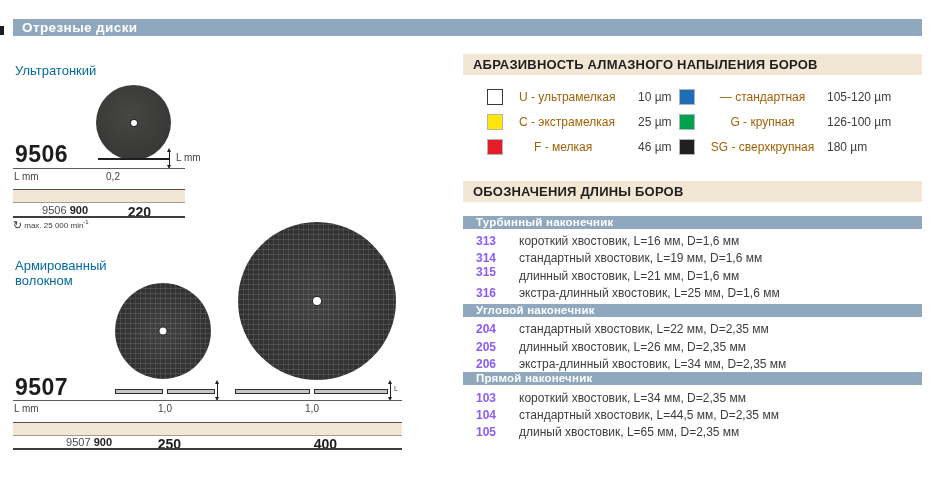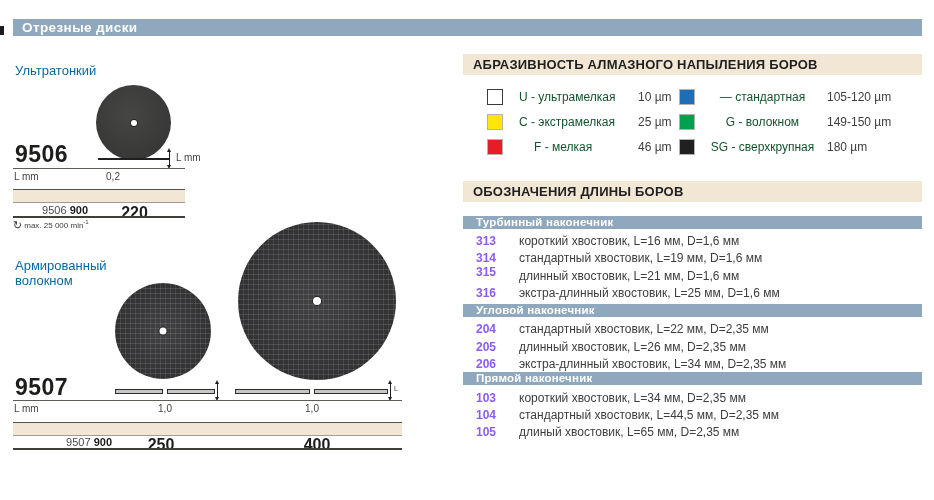--- a/index.html
+++ b/index.html
@@ -45,21 +45,21 @@
   .tri-down { border-left:2px solid transparent; border-right:2px solid transparent; border-top:4px solid #1f1f1f; }
 
   .tiny { font-size:10px; color:#44433f; }
   .rule-dark  { background:#5e5c57; height:1px; }
   .rule-light { background:#a39d91; height:1px; }
   .rule-thick { background:#3f3e3b; height:2px; }
   .band { background:#f2e6d5; border-top:1px solid #55524c; }
 
   .tbl-row { font-size:11px; color:#4a4a48; }
   .tbl-row b { color:#1d1d1b; }
-  .tbl-num { font-size:16px; font-weight:bold; color:#1d1d1b; text-align:center; }
+  .tbl-num { font-size:14px; font-weight:bold; color:#1d1d1b; text-align:right; }
 
   .speed { font-size:8px; color:#3c3c3c; white-space:nowrap; }
   .speed .rot { font-size:11px; line-height:8px; vertical-align:-1px; margin-right:2px; }
   .speed sup { font-size:6px; }
 
   .xsec { height:5px; background:#c7c6c3; border:1px solid #2c2c2a; }
   .xsec .notch {
     position:absolute; left:50%; top:-1px; width:6px; height:5px; background:#fdfdfd;
     transform:translateX(-50%); border-left:1px solid #2c2c2a; border-right:1px solid #2c2c2a;
   }
@@ -68,21 +68,21 @@
     background:#f2e6d5; height:21px; line-height:21px; padding-left:10px;
     font-size:13px; font-weight:bold; color:#1f1f1f; letter-spacing:.2px;
   }
   .group-bar {
     background:#8fa8bd; height:13px; line-height:13px; padding-left:13px;
     font-size:11.5px; font-weight:bold; color:#ffffff; letter-spacing:.2px;
   }
 
   .swatch { width:16px; height:16px; border:1px solid #b3b3b3; }
   .swatch-white { border:1px solid #3a3a3a; }
-  .leg-label { font-size:12px; color:#14532d; line-height:17px; }
+  .leg-label { font-size:12px; color:#a16207; line-height:17px; }
   .leg-value { font-size:12px; color:#3d3d3d; line-height:17px; }
 
   .len-num  { font-size:12px; font-weight:bold; color:#8b5cf6; width:28px; text-align:left; }
   .len-desc { font-size:12px; color:#3d3d3d; }
 </style>
 </head>
 <body>
 
 <div class="page">
 
@@ -182,22 +182,22 @@
 
   <div class="abs swatch" style="left: 487px; top: 139px; background-color: rgb(229, 29, 41);"></div>
   <div class="abs leg-label" style="left:519px; top:139px;margin-left:15px;">F - мелкая</div>
   <div class="abs leg-value" style="left:638px; top:139px;">46 µm</div>
 
   <div class="abs swatch" style="left: 679px; top: 89px; background-color: rgb(28, 111, 183);"></div>
   <div class="abs leg-label" style="left:700px; top:89px; width:125px; text-align:center;">— стандартная</div>
   <div class="abs leg-value" style="left:827px; top:89px;">105-120 µm</div>
 
   <div class="abs swatch" style="left: 679px; top: 114px; background-color: rgb(0, 161, 78);"></div>
-  <div class="abs leg-label" style="left:700px; top:114px; width:125px; text-align:center;">G - волокном</div>
-  <div class="abs leg-value" style="left:827px; top:114px;">149-150 µm</div>
+  <div class="abs leg-label" style="left:700px; top:114px; width:125px; text-align:center;">G - крупная</div>
+  <div class="abs leg-value" style="left:827px; top:114px;">126-100 µm</div>
 
   <div class="abs swatch" style="left: 679px; top: 139px; background-color: rgb(34, 31, 31);"></div>
   <div class="abs leg-label" style="left:700px; top:139px; width:125px; text-align:center;">SG - сверхкрупная</div>
   <div class="abs leg-value" style="left:827px; top:139px;">180 µm</div>
 
   <div class="abs group-bar" style="left:463px; top:216px; width:459px;">Турбинный наконечник</div>
 
   <div class="abs beige-hdr" style="left:463px; top:181px; width:459px;">ОБОЗНАЧЕНИЯ ДЛИНЫ БОРОВ</div>
   <div class="abs len-num" style="left:476px; top:234px;">313</div>
   <div class="abs len-desc" style="left:519px; top:234px;">короткий хвостовик, L=16 мм, D=1,6 мм</div>

